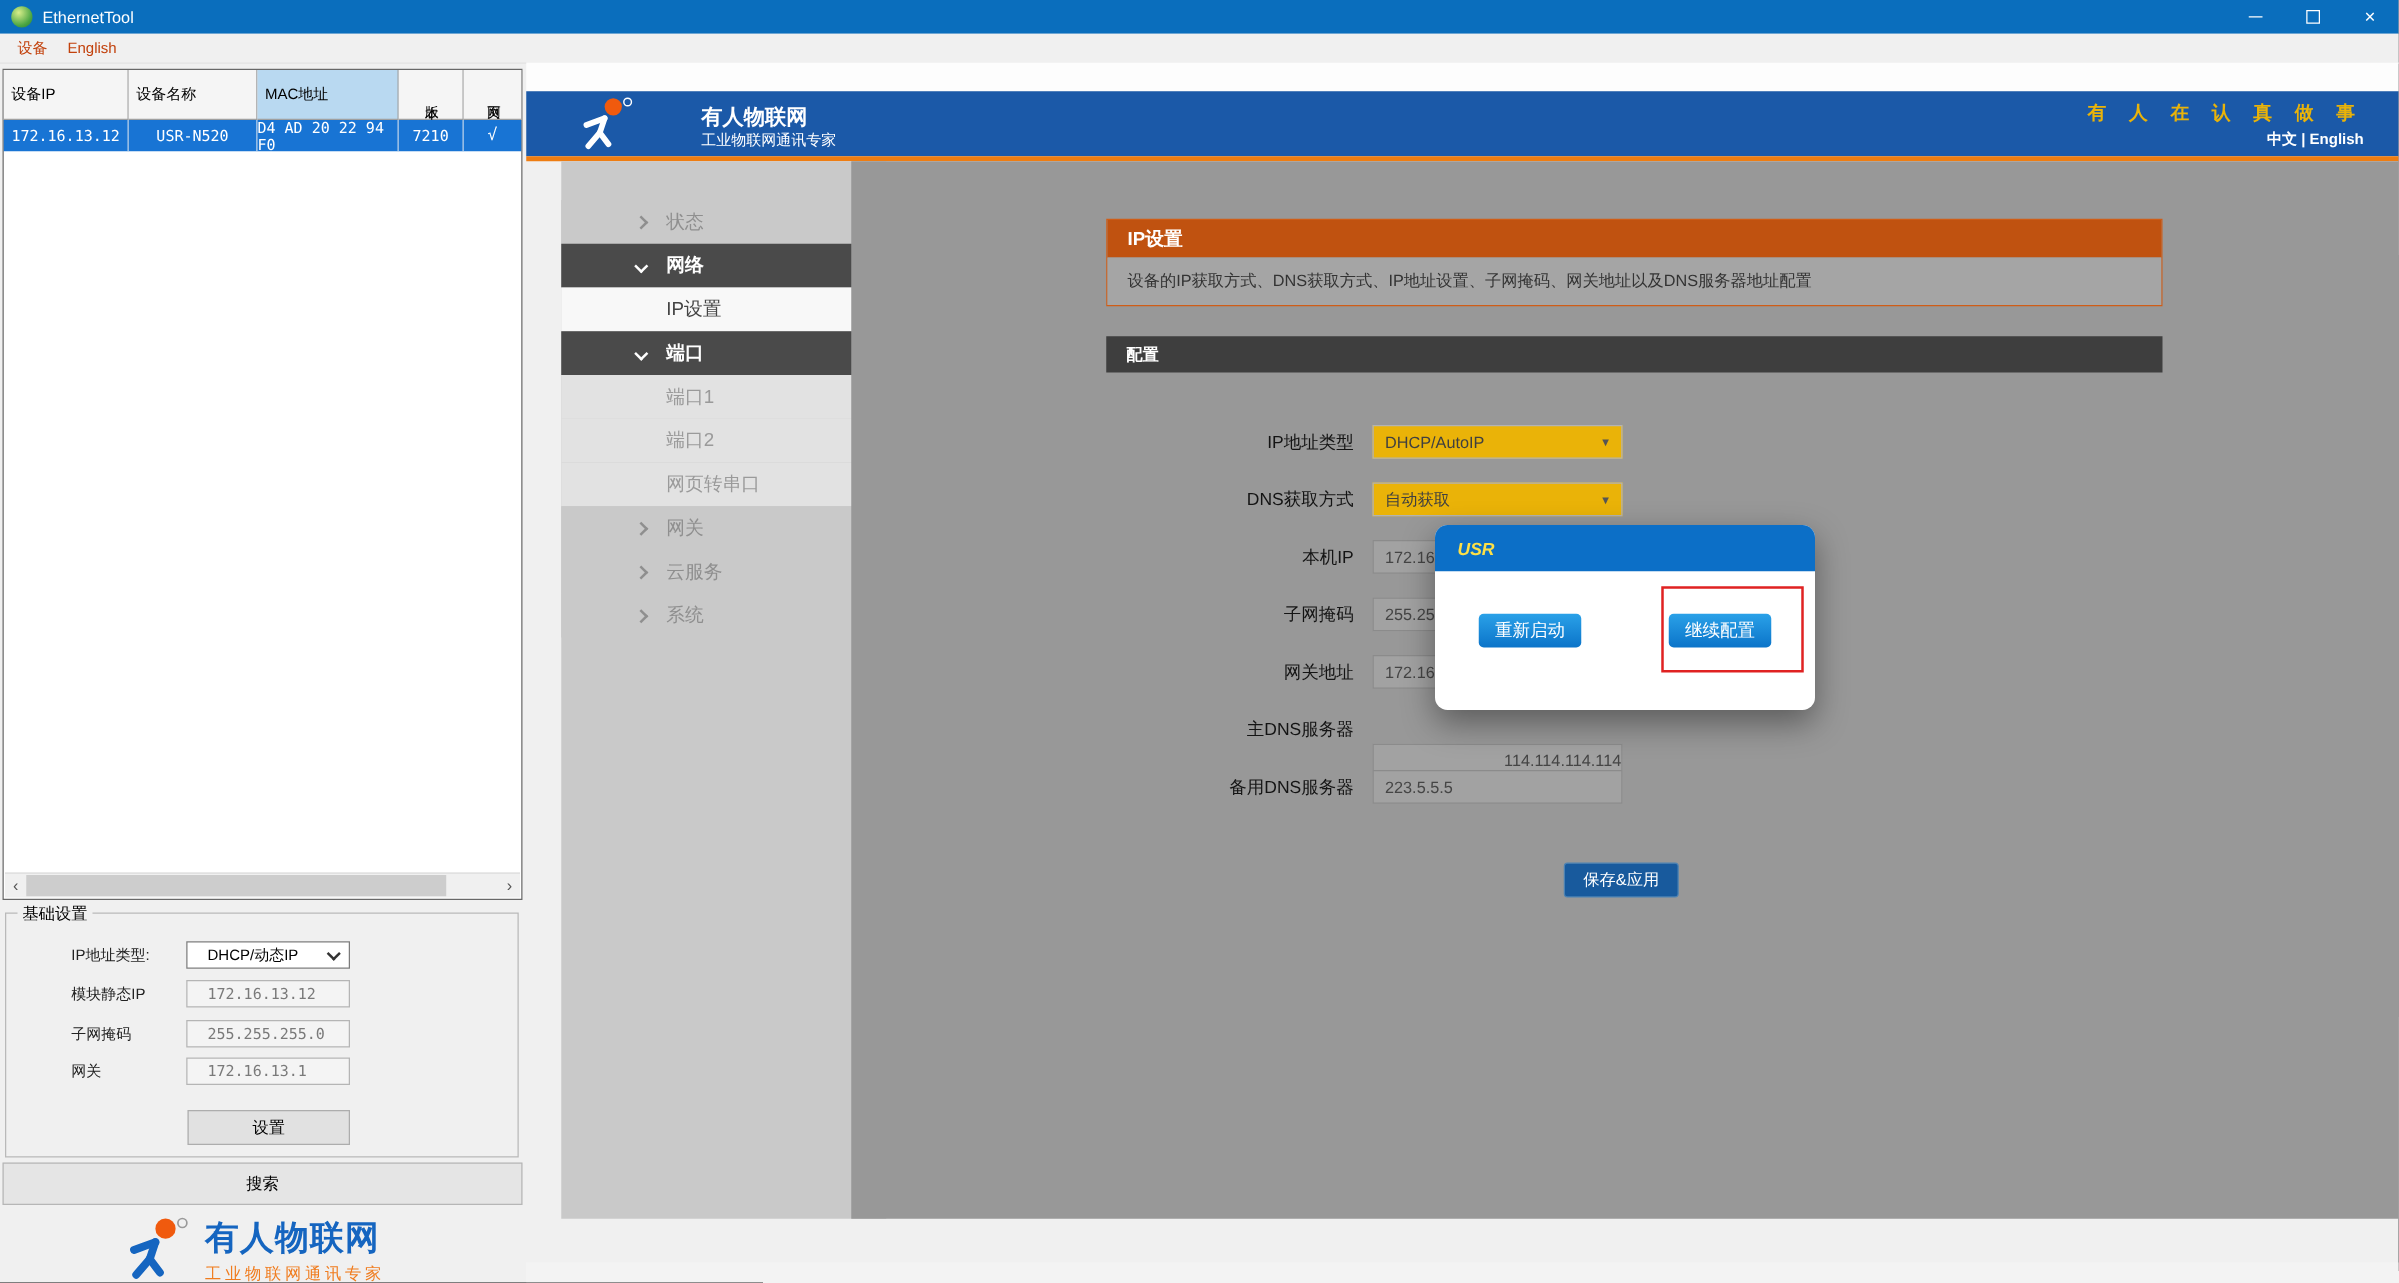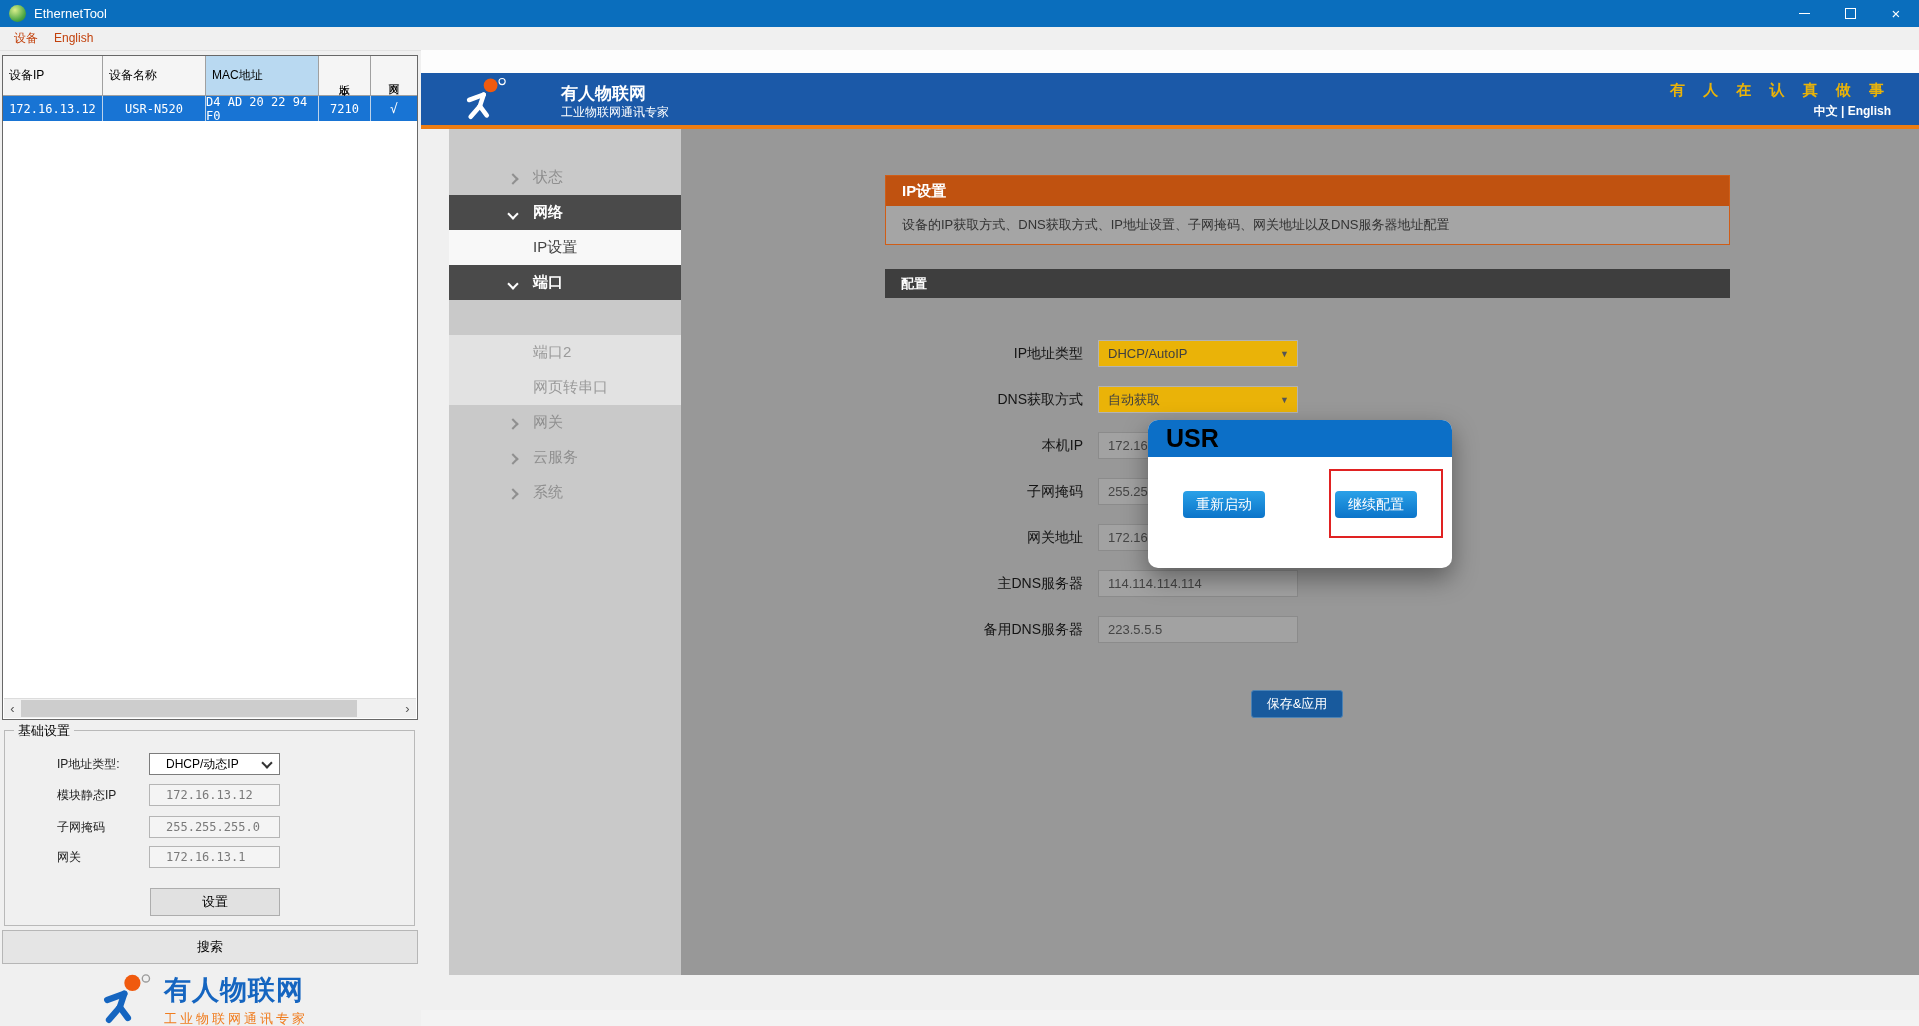--- a/index.html
+++ b/index.html
@@ -87,22 +87,22 @@
   .wdis{background:#a2a2a2;border:1px solid #8b8b8b;color:#454545;}
   .btn-save{position:absolute;left:570px;top:561px;width:92px;height:28px;background:#185a9d;border:1px solid #4b82b4;
             border-radius:3px;color:#fff;font-size:13px;display:flex;align-items:center;justify-content:center;cursor:pointer;box-sizing:border-box;}
   .webfooter{left:421px;top:975px;width:1498px;height:35px;background:#1062b4;color:#fff;
              display:flex;align-items:center;justify-content:center;font-size:15px;font-weight:bold;}
   .webfooter .co{margin-right:55px;}
   .bottomstrip{left:421px;top:1010px;width:1498px;height:16px;background:#f3f3f3;}
   
   .dialog{left:1148px;top:420px;width:304px;height:148px;border-radius:10px;background:#fff;
           box-shadow:0 10px 26px rgba(0,0,0,.4);z-index:50;}
-  .dlg-title{height:37px;background:#0c6fc7;border-radius:10px 10px 0 0;color:#000000;font-size:25px;font-weight:bold;
-             display:flex;align-items:center;padding-left:18px;}
+  .dlg-title{height:37px;background:#0c6fc7;border-radius:10px 10px 0 0;color:#fde047;font-size:14px;font-weight:bold;
+             display:flex;align-items:center;padding-left:18px;font-style:italic;}
   .dlg-btn{position:absolute;top:71px;width:82px;height:27px;border-radius:4px;color:#fff;font-size:14px;
            background:linear-gradient(#2aa1e8,#0b74c9);display:flex;align-items:center;justify-content:center;cursor:pointer;}
   .redbox{left:1329px;top:469px;width:114px;height:69px;border:2px solid #e02222;box-sizing:border-box;z-index:60;pointer-events:none;}
   
   .plogo{width:54px;height:56px;margin-right:10px;}
 </style>
 </head>
 <body>
 
 <div id="app">
@@ -218,20 +218,23 @@
       <span class="chevwrap"><span class="chev down"></span></span>
       <span class="lbl">网络</span>
     </div>
     <div class="sbitem sb-sel" style="top:101px;">
       <span class="lbl">IP设置</span>
     </div>
     <div class="sbitem sb-open" style="top:136px;">
       <span class="chevwrap"><span class="chev down"></span></span>
       <span class="lbl">端口</span>
     </div>
+    <div class="sbitem sb-sub" style="top:171px;">
+      <span class="lbl">端口1</span>
+    </div>
     <div class="sbitem sb-sub" style="top:206px;">
       <span class="lbl">端口2</span>
     </div>
     <div class="sbitem sb-sub" style="top:241px;">
       <span class="lbl">网页转串口</span>
     </div>
     <div class="sbitem sb-group" style="top:276px;">
       <span class="chevwrap"><span class="chev right"></span></span>
       <span class="lbl">网关</span>
     </div>
@@ -267,21 +270,21 @@
     <div class="wlabel" style="left:132px;top:303px;">本机IP</div>
     <div class="wctl wdis" style="top:303px;">172.16</div>
 
     <div class="wlabel" style="left:132px;top:349px;">子网掩码</div>
     <div class="wctl wdis" style="top:349px;">255.25</div>
 
     <div class="wlabel" style="left:132px;top:395px;">网关地址</div>
     <div class="wctl wdis" style="top:395px;">172.16</div>
 
     <div class="wlabel" style="left:132px;top:441px;">主DNS服务器</div>
-    <div class="wctl wdis" style="top:441px;">114.114.114.114</div>
+    <div class="wctl wdis" style="top:466px;text-align:right;">114.114.114.114</div>
 
     <div class="wlabel" style="left:132px;top:487px;">备用DNS服务器</div>
     <div class="wctl wdis" style="top:487px;">223.5.5.5</div>
 
     <div class="btn-save">保存&amp;应用</div>
   </div>
 
   <div class="abs bottomstrip"></div>
 
   <div class="abs dialog">

